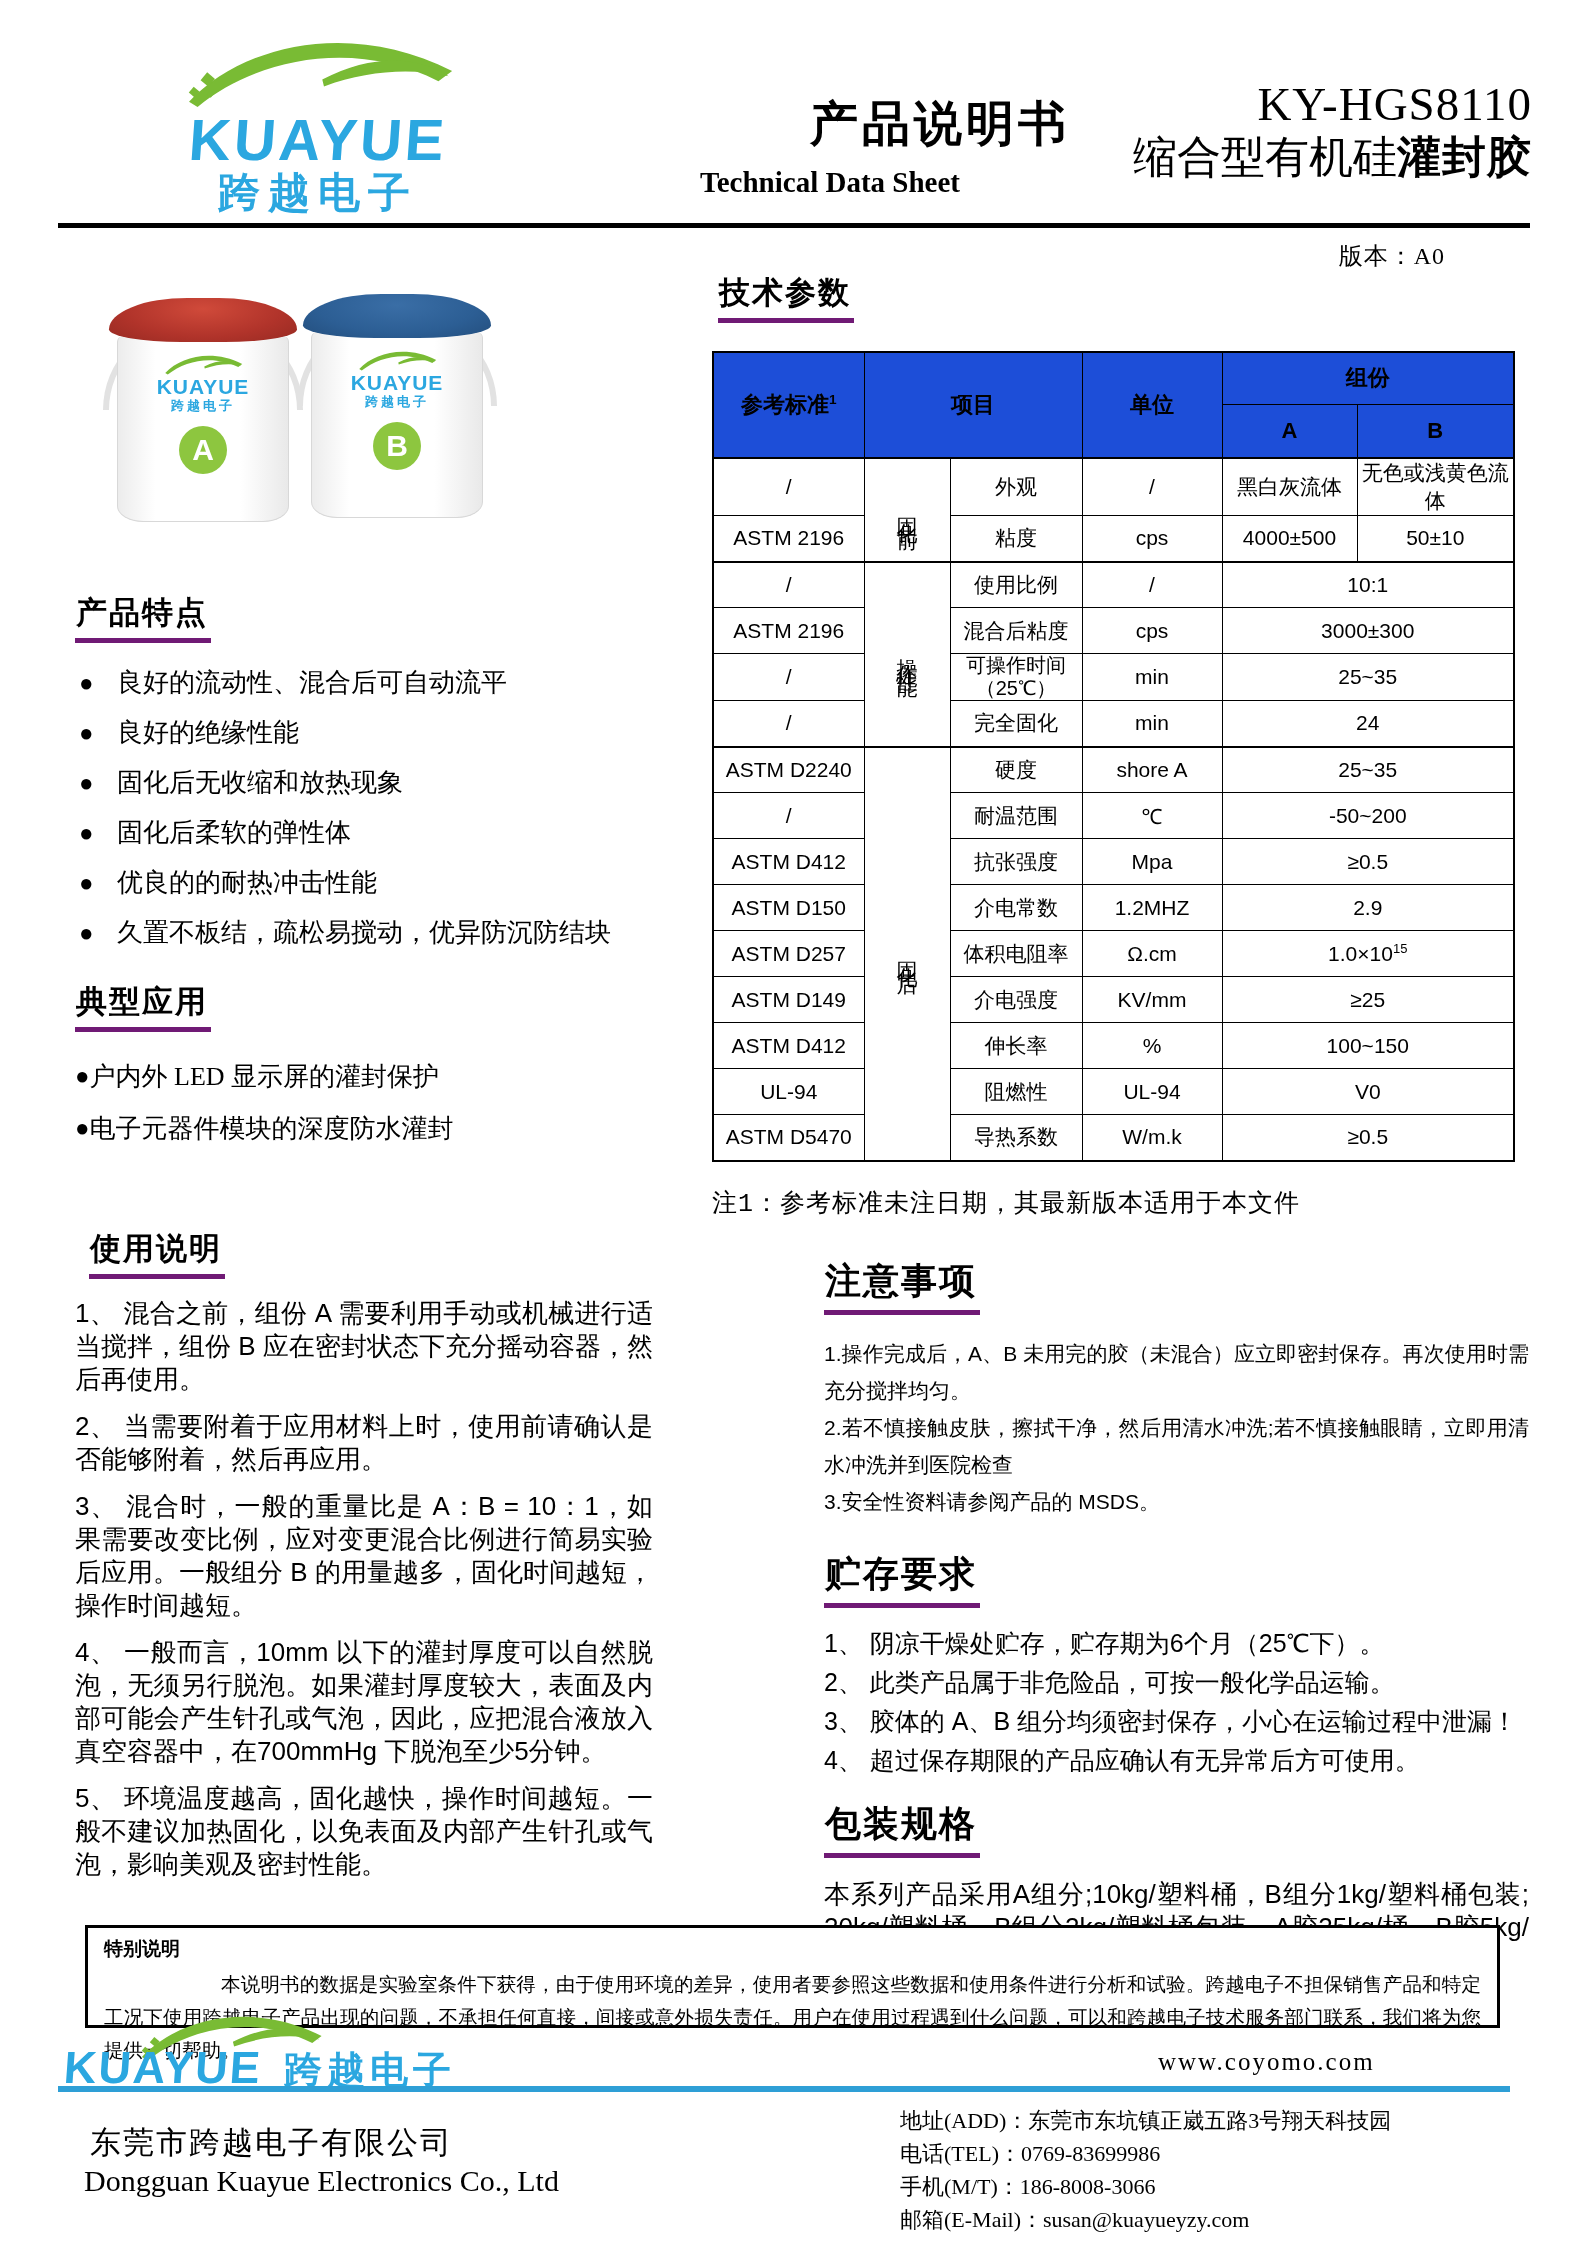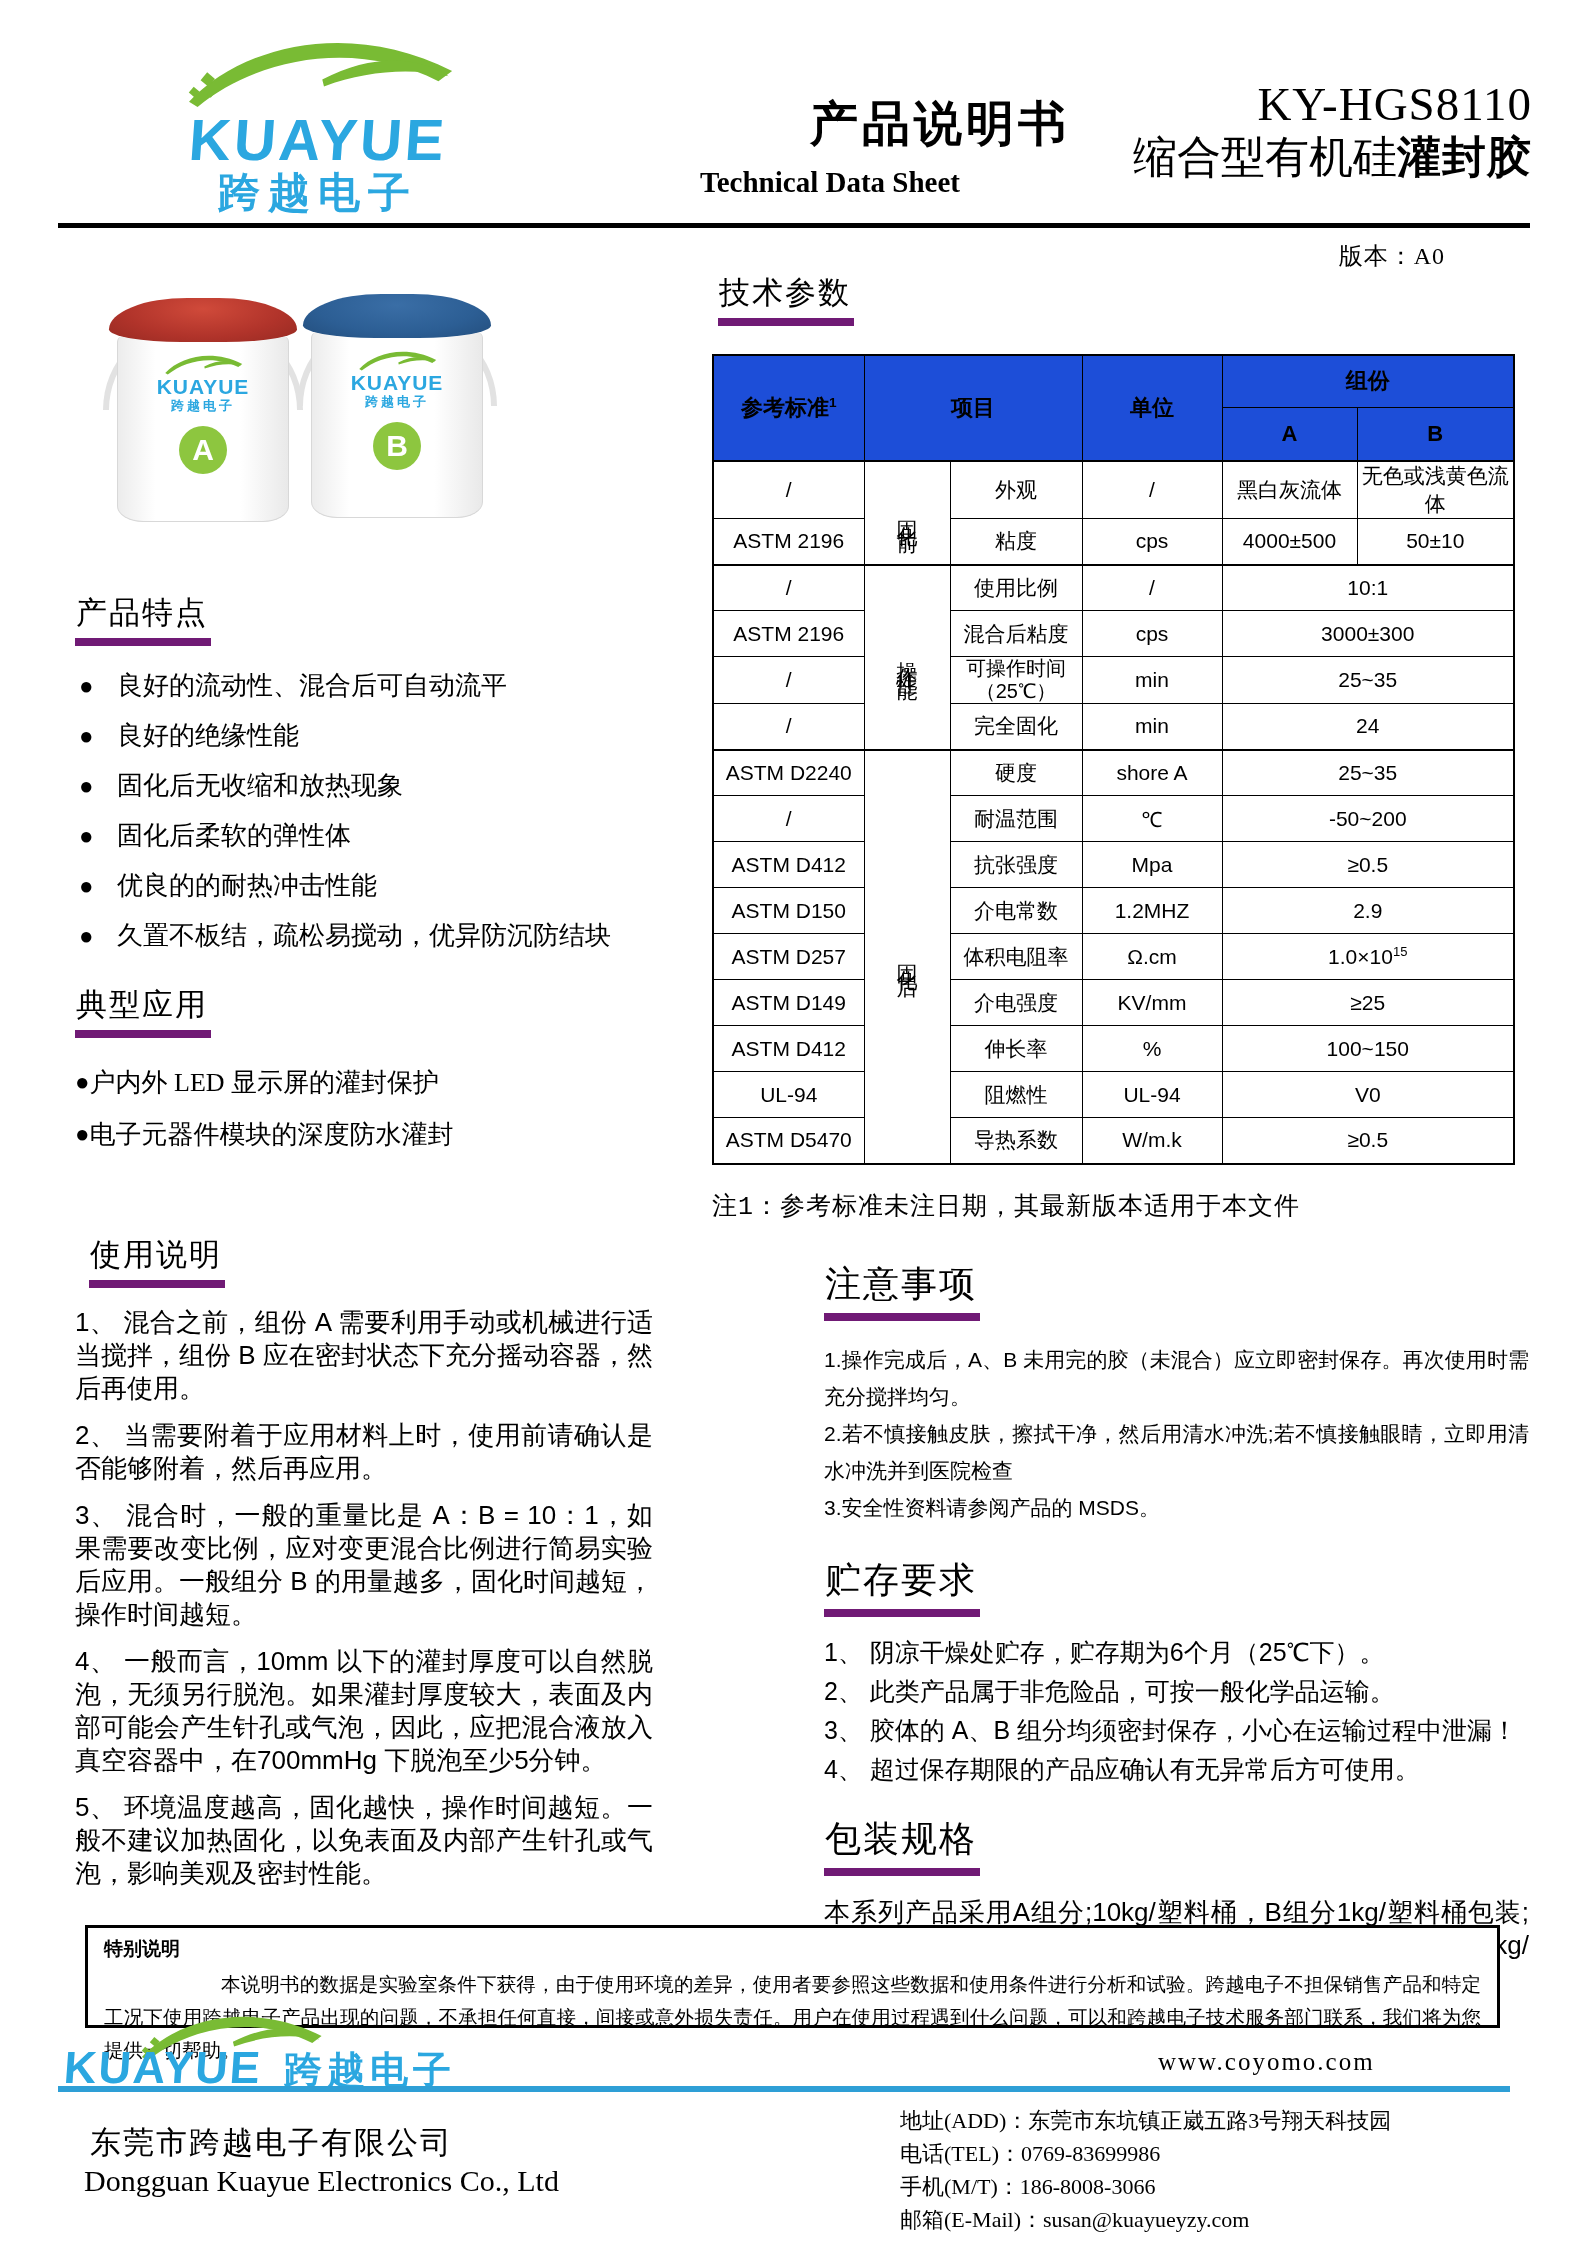--- a/index.html
+++ b/index.html
@@ -37,21 +37,21 @@
   .lid-blue { background:radial-gradient(ellipse at 50% 25%, #3a6ea6 0%, #2c5e94 60%, #234e7d 100%); }
   .bucket-body { position:absolute; top:38px; left:4px; width:172px; height:186px;
     background:linear-gradient(90deg,#ececec 0%, #ffffff 22%, #ffffff 72%, #e9e9e9 100%);
     border:1px solid #d8d8d8; border-top:none;
     border-radius:6px 6px 26px 26px / 6px 6px 16px 16px; text-align:center; }
   .bucket-body svg { display:block; margin:16px auto 0 auto; }
   .b-brand { font-size:21px; font-weight:bold; color:#2ba7e0; letter-spacing:1px; line-height:22px; }
   .b-brand-cn { font-size:13px; font-weight:bold; color:#2ba7e0; letter-spacing:3px; line-height:16px; }
   .badge { margin:12px auto 0 auto; width:48px; height:48px; border-radius:50%; background:#8dc63f; color:#fff; font-size:30px; font-weight:bold; line-height:48px; text-align:center; }
 
-  .sec-h { font-family:"Liberation Serif",serif; font-size:31px; font-weight:normal; letter-spacing:2px; display:inline-block; border-bottom:8px solid #701a75; padding:0 3px 4px 1px; }
+  .sec-h { font-family:"Liberation Serif",serif; font-size:31px; font-weight:bold; letter-spacing:2px; display:inline-block; border-bottom:5px solid #701a75; padding:0 3px 4px 1px; }
   .col-left .sec-h.features-h { margin-top:52px; }
 
   .feature-list { margin-top:24px; }
   .feature-item { display:flex; margin-bottom:18px; font-size:26px; line-height:32px; font-family:"Liberation Serif",serif; }
   .feature-item .bullet { width:42px; flex:none; font-size:24px; padding-left:4px; }
   .apps-h { margin-top:14px; }
   .app-list { margin-top:28px; }
   .app-item { display:flex; margin-bottom:19px; font-size:26px; line-height:33px; font-family:"Liberation Serif",serif; }
   .app-item .bullet { flex:none; font-size:24px; }
 
@@ -78,21 +78,21 @@
   .tech-note { margin-top:24px; font-size:25px; font-family:Liberation Mono, monospace; letter-spacing:1px; }
 
   .right-sub { margin-left:112px; width:705px; }
   .right-sub .sec-h { font-size:36px; }
   .cautions-h { margin-top:38px; }
   .cautions-body { margin-top:20px; }
   .cautions-body p { font-size:21px; line-height:37px; text-align:justify; }
   .storage-h { margin-top:30px; }
   .storage-body { margin-top:16px; }
   .storage-body p { font-size:25px; line-height:39px; }
-  .packaging-h { margin-top:26px; }
+  .packaging-h { margin-top:20px; }
   .packaging-body { margin-top:20px; font-size:26px; line-height:33px; text-align:justify; }
 
   
   .special-box { position:absolute; left:85px; top:1925px; width:1415px; height:103px; border:3px solid #000; background:#fff; padding:8px 16px; }
   .special-title { font-size:19px; font-weight:bold; }
   .special-text { margin-top:6px; font-size:19.5px; line-height:33px; text-align:justify; text-indent:6em; }
 
   
   .footer-logo { position:absolute; left:64px; top:2012px; }
   .footer-logo svg { position:absolute; left:46px; top:-4px; }

